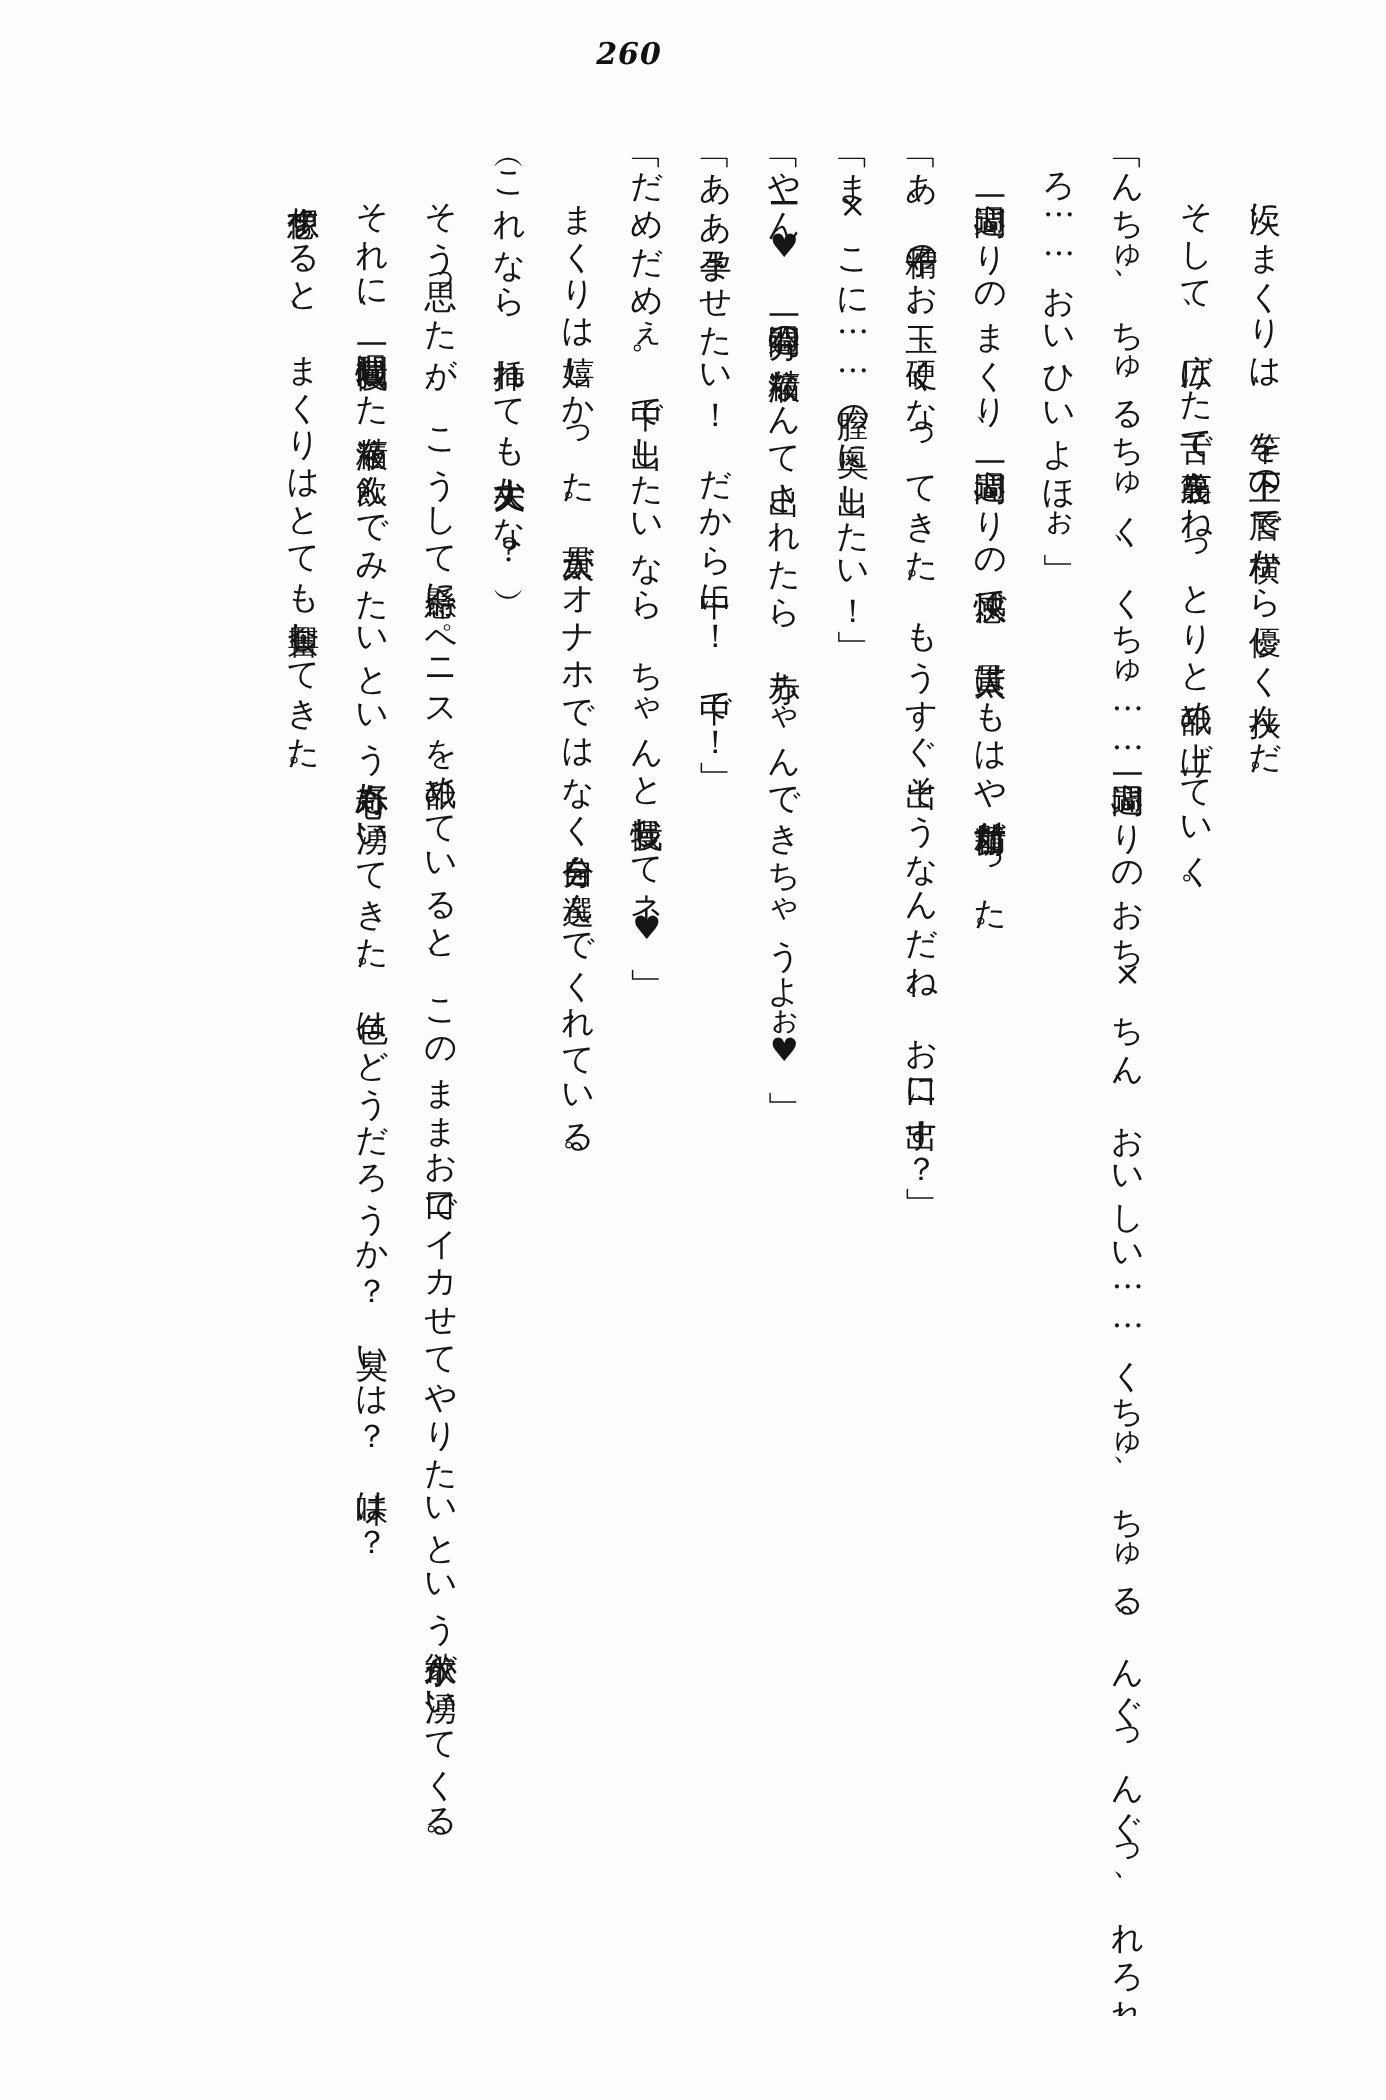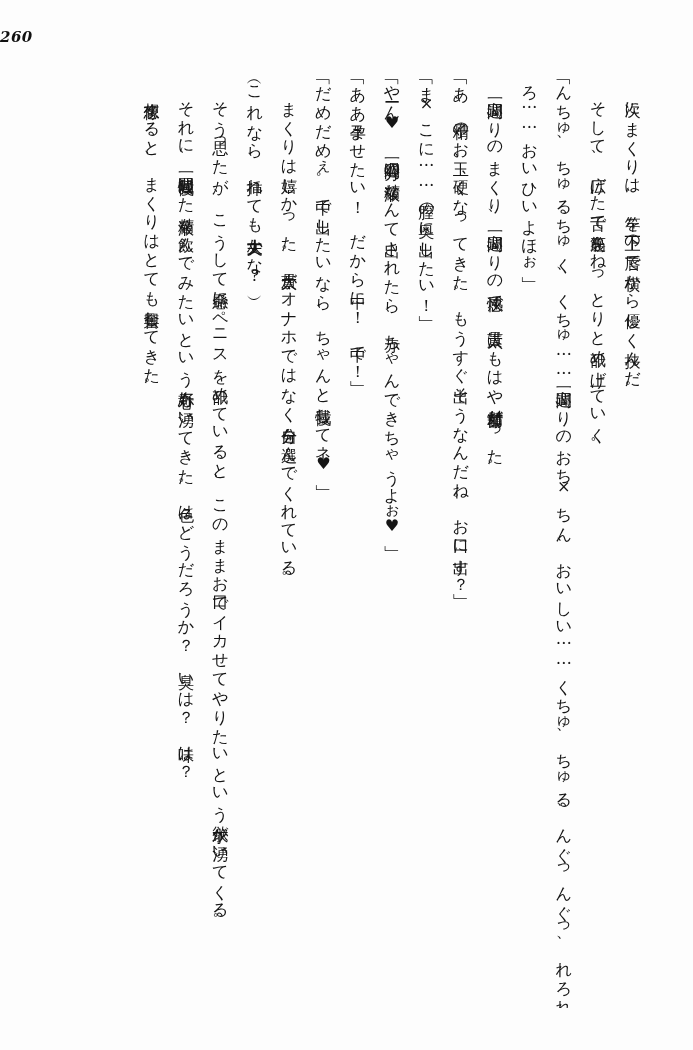--- a/index.html
+++ b/index.html
@@ -16,24 +16,24 @@
   }
   .page {
     position: relative;
     width: 693px;
     height: 1050px;
     background: #fdfdfd;
     box-sizing: border-box;
   }
   .page-number {
     position: absolute;
-    top: 28px;
+    top: 18px;
     left: 0;
     right: 64px;
-    text-align: left;
+    text-align: center;
     font-family: "DejaVu Serif", "Liberation Serif", serif;
     font-size: 15px;
     font-weight: bold;
     font-style: italic;
     color: #111111;
     letter-spacing: 0.5px;
   }
   .text-body {
     position: absolute;
     top: 74px;

